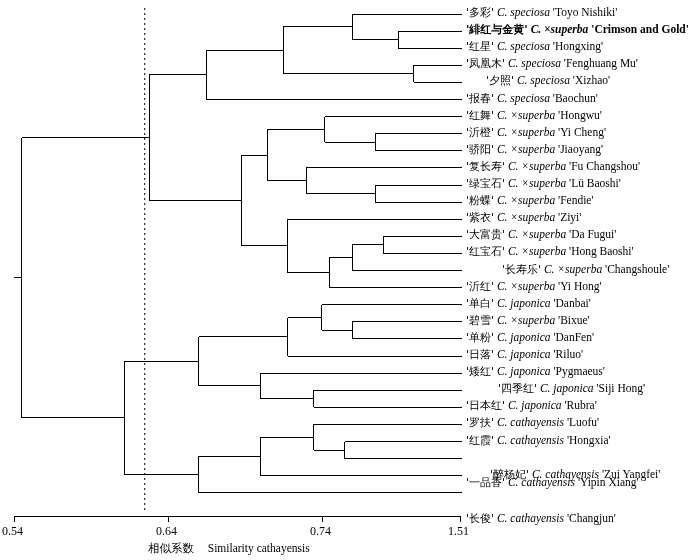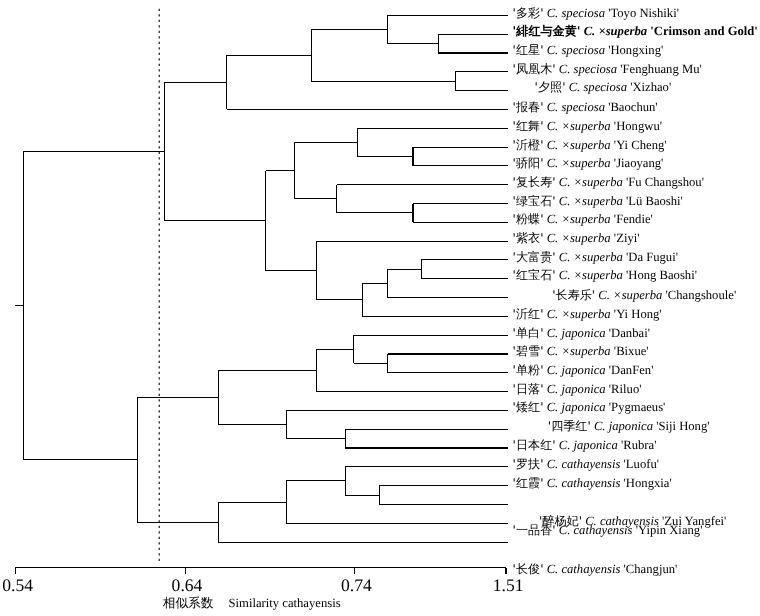--- a/index.html
+++ b/index.html
@@ -17,21 +17,21 @@
     position:absolute;
     white-space:nowrap;
     font-size:11.5px;
     line-height:12px;
     font-family:"Liberation Serif", serif;
   }
   .leaf-label .cn{font-family:"DejaVu Sans", sans-serif;font-size:11px;}
   .leaf-label .sp{font-style:italic;}
   .axis-tick{
     position:absolute;
-    font-size:16px;
+    font-size:12px;
     font-family:"Liberation Serif", serif;
   }
   #axis-title{
     position:absolute;
     font-size:11.5px;
     white-space:nowrap;
     font-family:"Liberation Serif", serif;
   }
   #axis-title .cn{font-family:Liberation Sans, sans-serif;font-size:11.5px;}
 </style>

